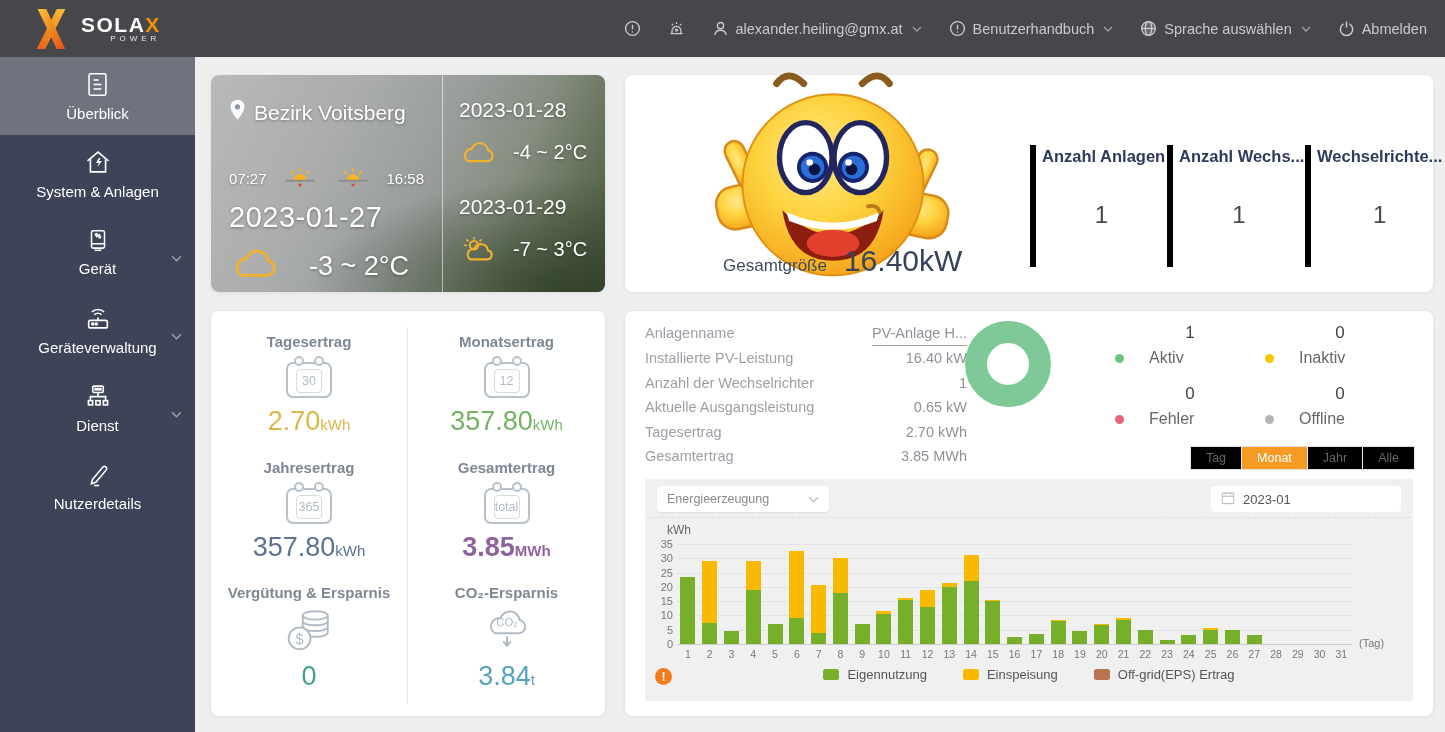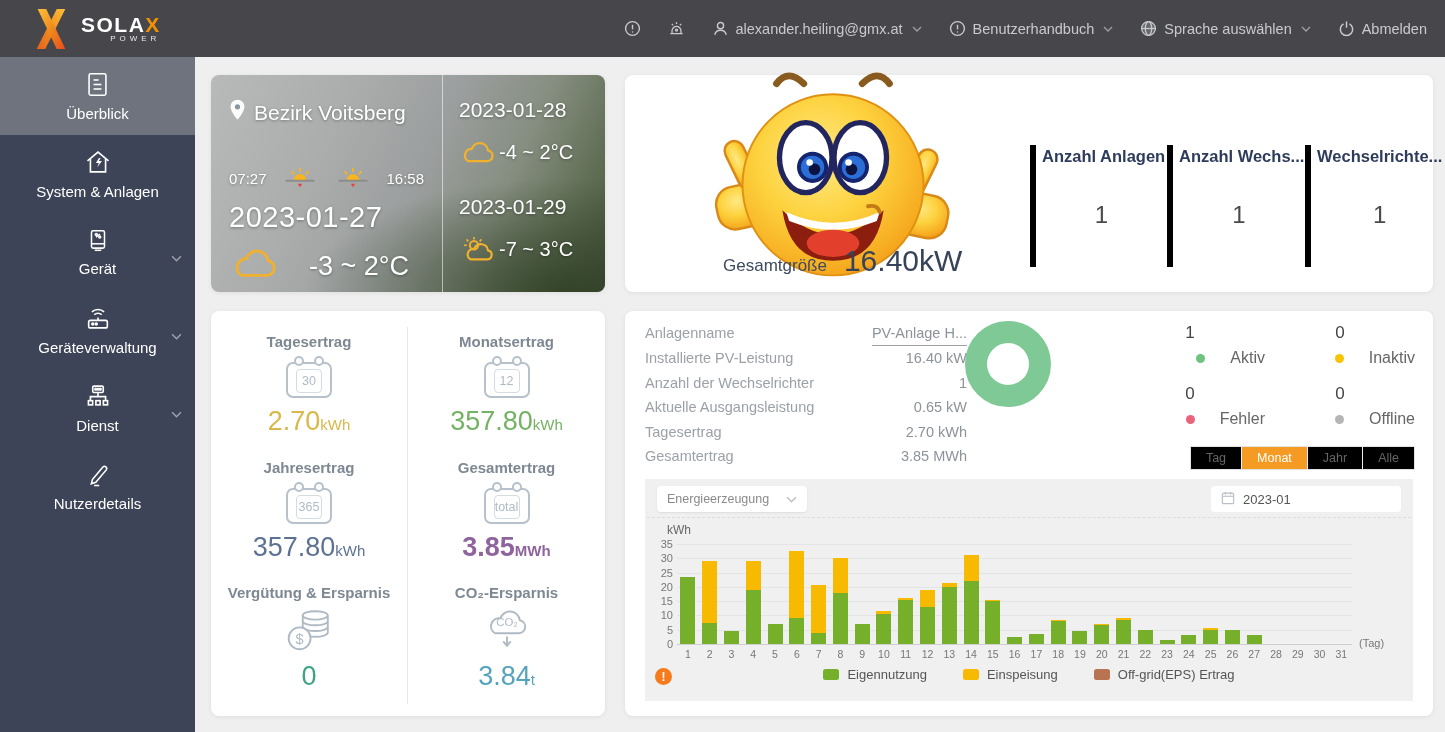--- a/index.html
+++ b/index.html
@@ -35,21 +35,21 @@
   .wwrap{position:relative;display:flex;height:100%;text-shadow:0 1px 3px rgba(0,0,0,.35)}
   .wleft{width:232px;padding:18px 14px 14px 18px;border-right:1px solid rgba(255,255,255,.55);display:flex;flex-direction:column}
   .wloc{display:flex;align-items:center;gap:8px;font-size:21px;margin-top:6px}
   .wsun{display:flex;align-items:center;justify-content:space-between;font-size:15px;margin-top:40px;padding-right:4px}
   .wsun .icn{margin:0 4px}
   .wdate{font-size:29px;margin-top:10px;letter-spacing:.5px}
   .wtemp{display:flex;align-items:center;gap:26px;font-size:27px;margin-top:10px}
   .wright{flex:1;padding:14px 10px 12px 16px;display:flex;flex-direction:column}
   .fc{margin-bottom:20px}
   .fc-date{font-size:21px;margin-top:9px}
-  .fc-temp{display:flex;align-items:center;font-size:20px;margin-top:16px}
+  .fc-temp{display:flex;align-items:center;gap:14px;font-size:20px;margin-top:16px}
 
   
   .summary{overflow:visible}
   .smiley{position:absolute;left:62px;top:-7px;width:292px;height:224px}
   .caption{position:absolute;left:98px;bottom:14px;display:flex;align-items:baseline;gap:17px}
   .caption .lab{font-size:17px;color:#3e4a5e}
   .caption .val{font-size:30px;color:#37435a;font-weight:400}
   .sumcols{position:absolute;left:405px;right:0;top:70px;height:122px;display:grid;grid-template-columns:137px 138px 1fr}
   .sumcol{border-left:6px solid #000000;text-align:center;padding-top:2px}
   .sumcol .h{font-size:16.5px;font-weight:bold;color:#2e3c5c;white-space:nowrap;padding:0 6px}
@@ -71,29 +71,29 @@
   
   .plant-info{position:absolute;left:20px;top:10px;width:322px}
   .prow{display:flex;justify-content:space-between;font-size:14.5px;line-height:24.4px}
   .prow .pl{color:#9ba1a7}
   .prow .pv{color:#8d939a}
   .prow .pv.link{border-bottom:1px solid #9ba1a7;cursor:pointer}
   .donut{position:absolute;left:340px;top:10px;width:86px;height:86px;border-radius:50%;border:22px solid #7ec995}
   .status-grid{position:absolute;left:490px;width:300px;top:12px;display:grid;grid-template-columns:1fr 1fr;row-gap:17px}
   .scell{text-align:center}
   .scell .sv{font-size:17px;color:#444}
-  .scell .sl{display:flex;align-items:center;justify-content:flex-end;gap:25px;font-size:16px;color:#666;margin-top:6px}
+  .scell .sl{display:flex;align-items:center;justify-content:flex-start;gap:25px;font-size:16px;color:#666;margin-top:6px}
   .dot{width:9px;height:9px;border-radius:50%;display:inline-block}
   .tabs{position:absolute;right:18px;top:135px;display:flex;background:#000000;border:1px solid #e2e2e2;border-radius:0;overflow:hidden}
   .tab{padding:4px 15px;font-size:12.5px;color:#666;cursor:pointer;border-right:1px solid #eee}
   .tab:last-child{border-right:none}
   .tab.active{background:#f59a23;color:#fff}
 
   .chart-panel{position:absolute;left:20px;right:20px;top:168px;height:222px;background:#f0f0f1}
-  .dropdown{position:absolute;left:12px;top:7px;width:150px;height:26px;background:#fff;border-radius:4px;box-shadow:0 1px 2px rgba(0,0,0,.08);display:flex;align-items:center;justify-content:space-between;padding:0 10px;font-size:12.5px;color:#8a8a8a;cursor:pointer}
+  .dropdown{position:absolute;left:12px;top:7px;width:172px;height:26px;background:#fff;border-radius:4px;box-shadow:0 1px 2px rgba(0,0,0,.08);display:flex;align-items:center;justify-content:space-between;padding:0 10px;font-size:12.5px;color:#8a8a8a;cursor:pointer}
   .datepicker{position:absolute;right:12px;top:7px;width:190px;height:26px;background:#fff;border-radius:4px;display:flex;align-items:center;gap:8px;padding:0 10px;font-size:13px;color:#555;cursor:pointer}
   .dashline{position:absolute;left:2px;right:2px;top:38px;border-top:1px dashed #dcdcdc}
   .chart-area{position:absolute;left:0;right:0;top:38px;bottom:0}
   .ylab{position:absolute;left:22px;top:6px;font-size:12px;color:#666}
   .plot{position:absolute;left:32px;top:27px;width:675px;height:100px}
   .gline{position:absolute;left:0;right:0;height:1px;background:#e4e4e4}
   .gline.base{background:#cfcfcf}
   .ylabels{position:absolute;left:2px;top:27px;width:26px;height:100px}
   .ylabels div{position:absolute;right:0;font-size:11px;color:#777;transform:translateY(-6px)}
   .bars{position:absolute;inset:0;display:flex;align-items:flex-end}

